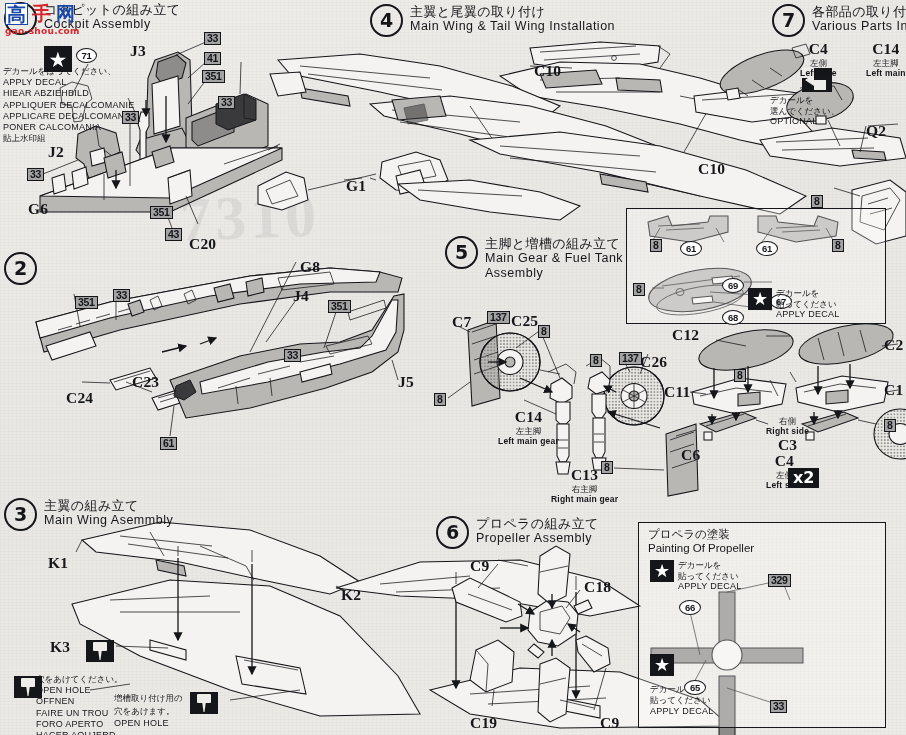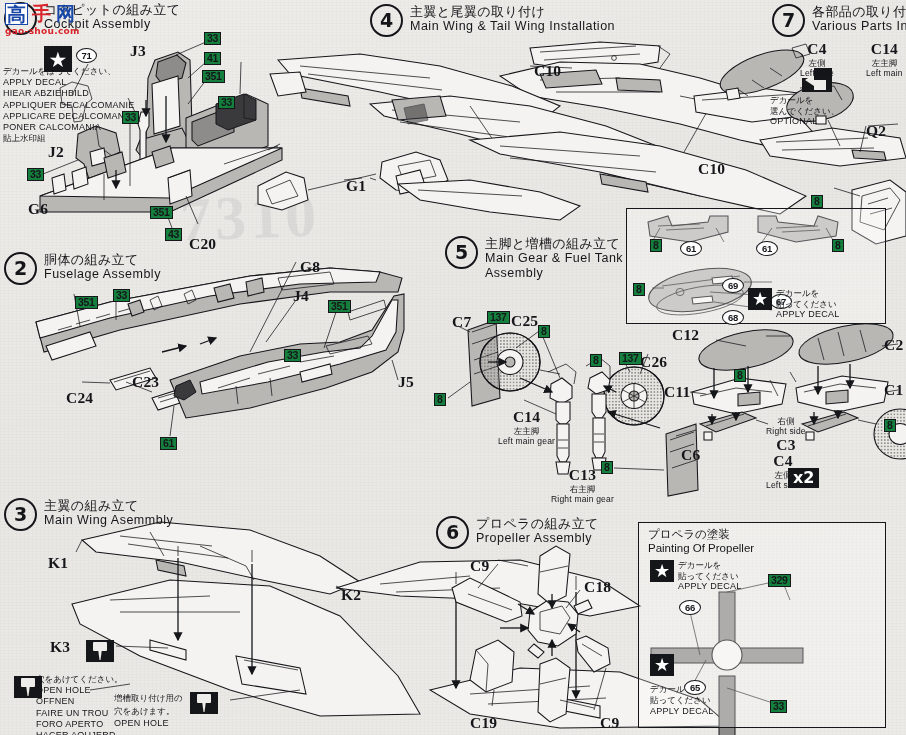--- a/index.html
+++ b/index.html
@@ -30,25 +30,25 @@
   }
   .step-txt{padding-top:1px;}
   .step-jp{font-size:13px;line-height:14px;letter-spacing:.4px;white-space:nowrap;}
   .step-en{font-size:12.5px;line-height:15px;letter-spacing:.5px;white-space:nowrap;}
 
   
   .pl{position:absolute;font-size:15.5px;font-weight:bold;letter-spacing:.2px;
       font-family:"Liberation Serif","DejaVu Serif",serif;white-space:nowrap;}
   .sub-jp{font-size:8.5px;font-weight:normal;letter-spacing:0;line-height:10px;
           font-family:"Liberation Sans",sans-serif;}
-  .sub-en{font-size:8.5px;font-weight:normal;letter-spacing:.2px;line-height:10px;
+  .sub-en{font-size:8.5px;font-weight:bold;letter-spacing:.2px;line-height:10px;
           font-family:"Liberation Sans",sans-serif;}
 
   
-  .chip{position:absolute;border:1.6px solid #15161a;background:#15803d;
+  .chip{position:absolute;border:1.6px solid #15161a;background:#a3a3a3;
         font-size:10.5px;font-weight:bold;line-height:11px;
         padding:0px 2px;letter-spacing:-.3px;
         font-family:"Liberation Sans",sans-serif;}
   
   .circ{position:absolute;border:1.4px solid #15161a;border-radius:50%;background:#fff;
         min-width:17px;height:13px;font-size:9.5px;font-weight:bold;line-height:13px;
         text-align:center;letter-spacing:-.4px;
         font-family:"Liberation Sans",sans-serif;}
 
   
@@ -500,24 +500,20 @@
   <div class="step" style="left:4px;top:2px;">
     <div class="step-num">1</div>
     <div class="step-txt">
       <div class="step-jp">コクピットの組み立て</div>
       <div class="step-en">Cockpit Assembly</div>
     </div>
   </div>
 
   <div class="step" style="left:4px;top:252px;">
     <div class="step-num">2</div>
-    <div class="step-txt">
-      <div class="step-jp">胴体の組み立て</div>
-      <div class="step-en">Fuselage Assembly</div>
-    </div>
   </div>
 
   <div class="step" style="left:4px;top:498px;">
     <div class="step-num">3</div>
     <div class="step-txt">
       <div class="step-jp">主翼の組み立て</div>
       <div class="step-en">Main Wing Asemmbly</div>
     </div>
   </div>
 

